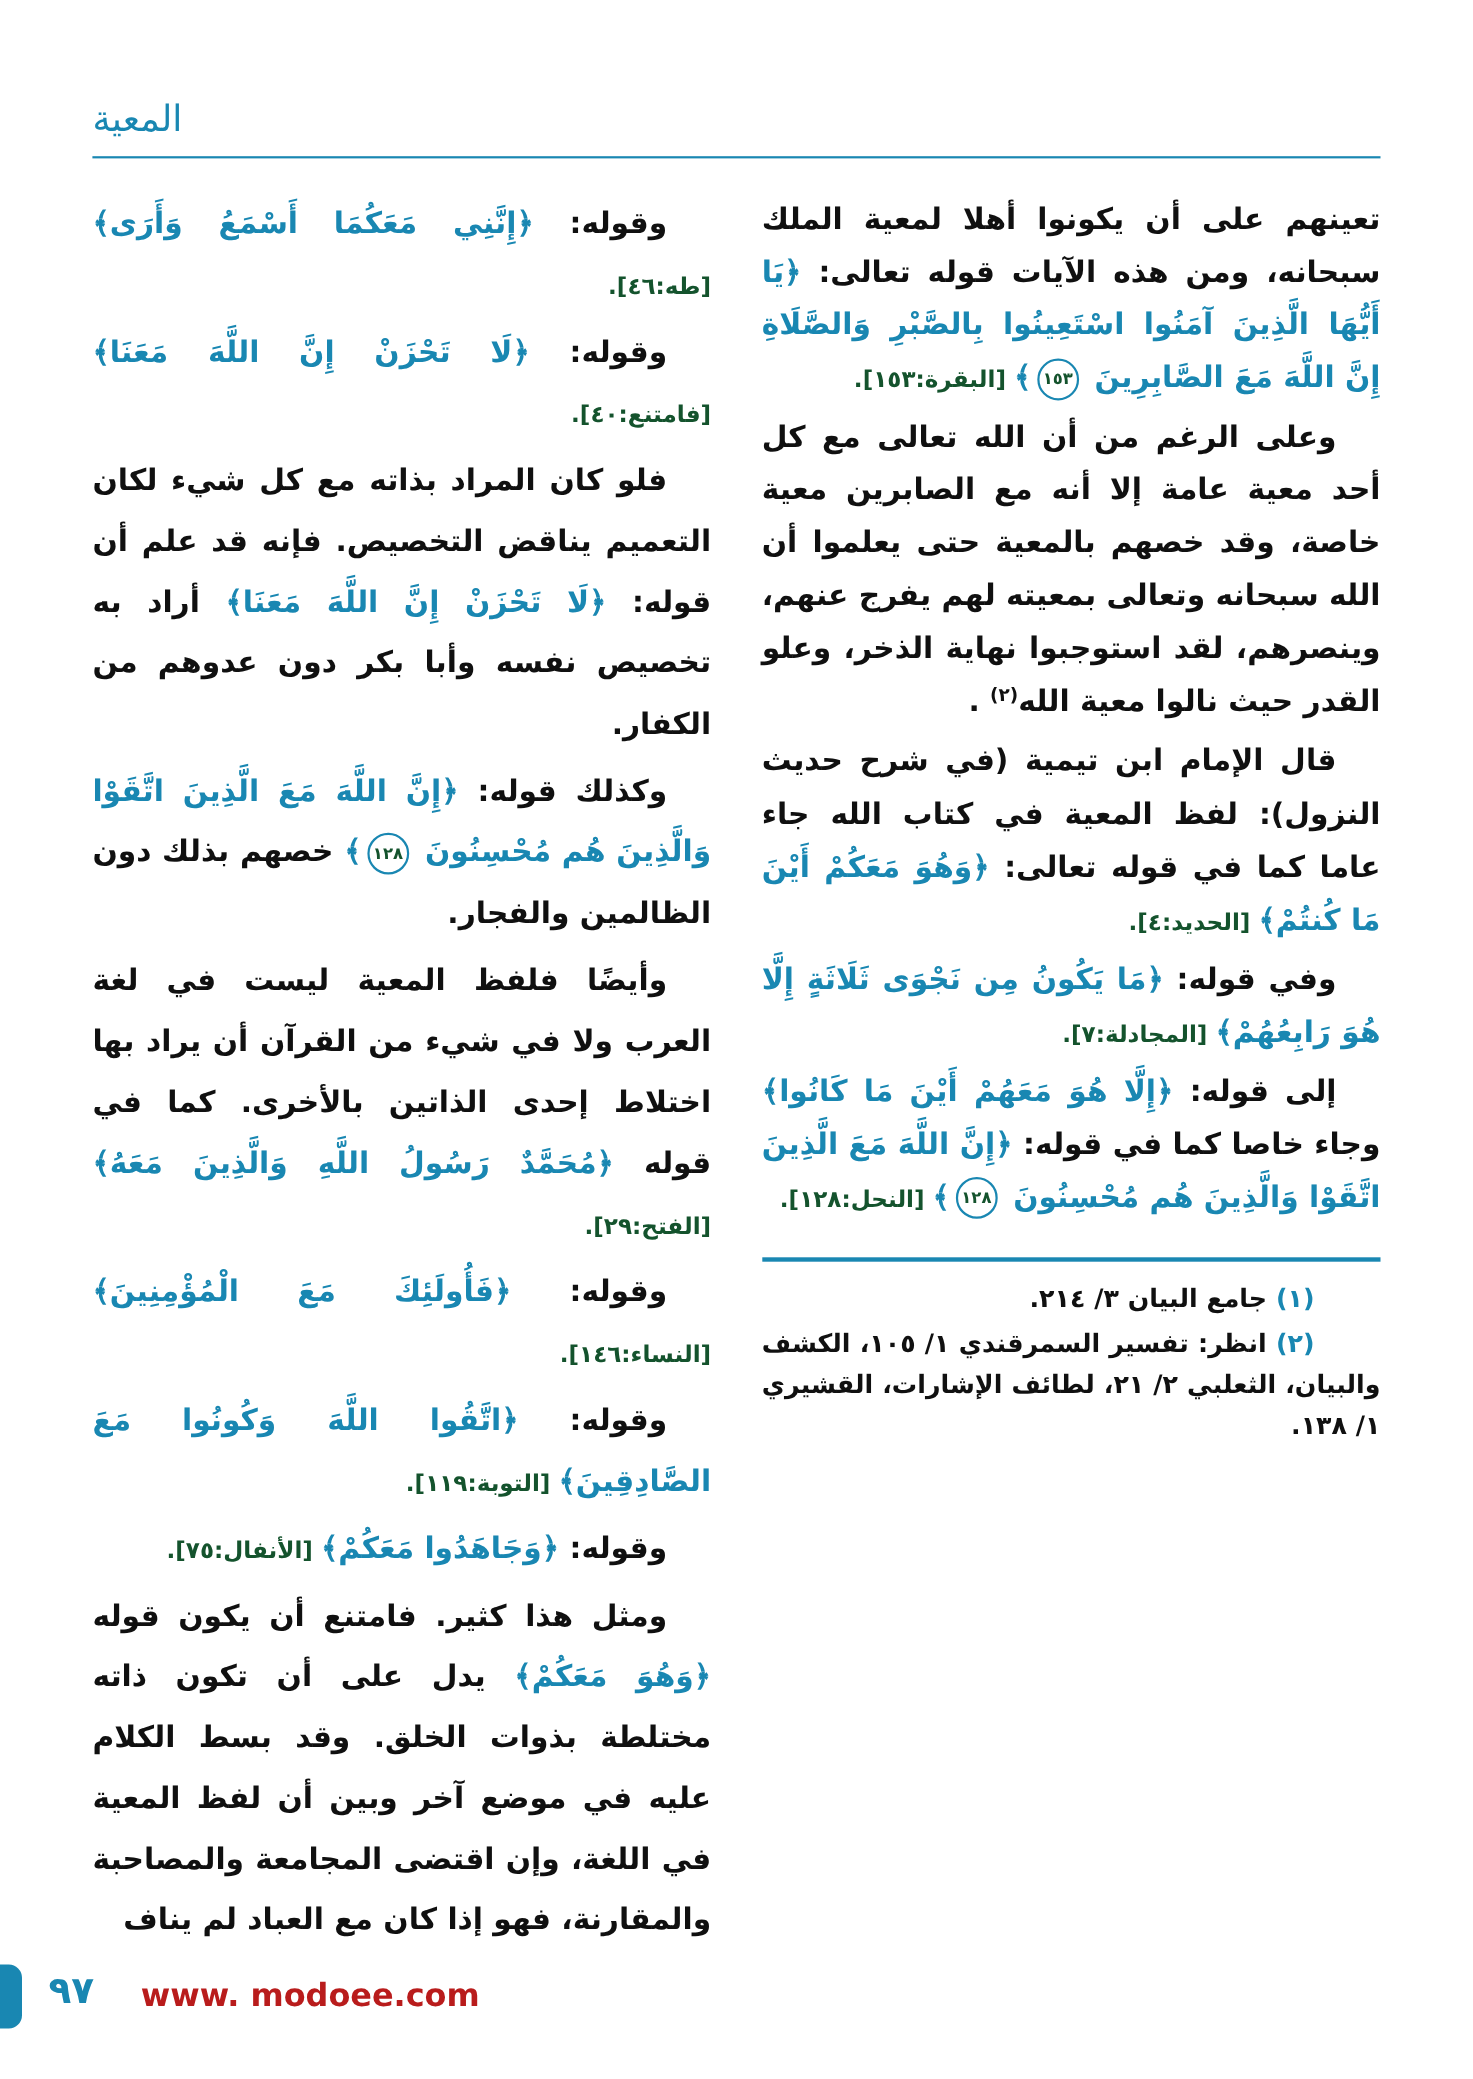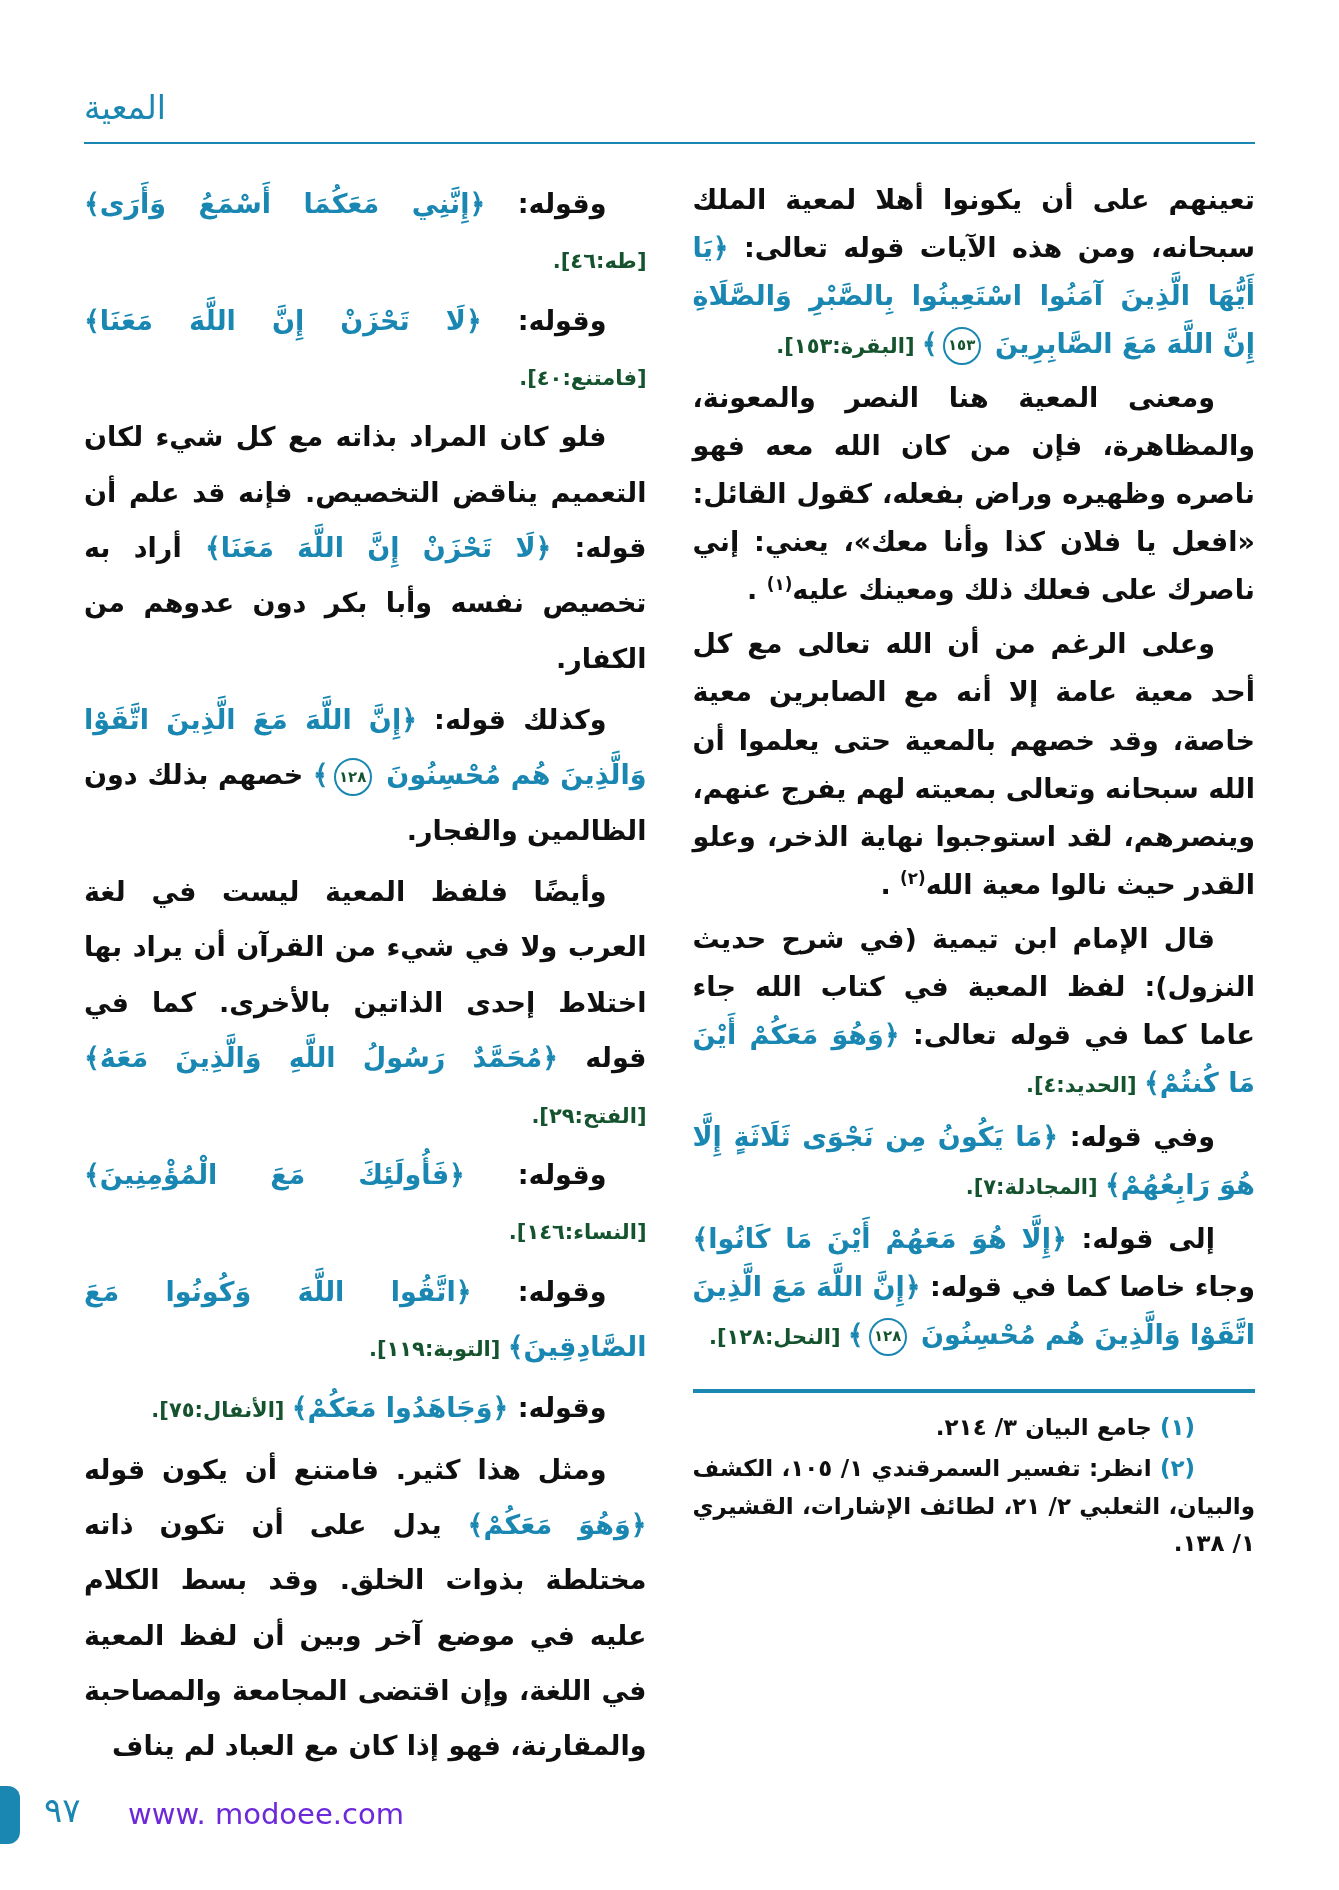--- a/index.html
+++ b/index.html
@@ -81,43 +81,42 @@
 
   
   .footer-tab {
     position:absolute; left:0; top:1786px;
     width:20px; height:58px;
     background:#1987b2;
     border-radius:0 12px 12px 0;
   }
   .page-num {
     position:absolute; left:44px; top:1790px;
-    font-size:34px; font-weight:400;
+    font-size:34px; font-weight:700;
     color:#1987b2;
     direction:ltr;
   }
   .site-url {
     position:absolute; left:128px; top:1797px;
-    font-size:29px; font-weight:400;
-    color:#6d28d9;
+    font-size:29px; font-weight:700;
+    color:#b91c1c;
     direction:ltr;
   }
 </style>
 </head>
 <body>
 
 <div class="page">
 
   <div class="running-head">المعية</div>
   <div class="head-rule"></div>
 
   <div class="columns">
     <section class="col col-right">
         <p class="para"><span class="seg seg-t">تعينهم على أن يكونوا أهلا لمعية الملك سبحانه، ومن هذه الآيات قوله تعالى: </span><span class="seg seg-q">﴿يَا أَيُّهَا الَّذِينَ آمَنُوا اسْتَعِينُوا بِالصَّبْرِ وَالصَّلَاةِ إِنَّ اللَّهَ مَعَ الصَّابِرِينَ </span><span class="seg seg-n">١٥٣</span><span class="seg seg-q">﴾</span><span class="seg seg-r"> [البقرة:١٥٣].</span></p>
-        <p class="para"><span class="seg seg-t">ومعنى المعية هنا النصر والمعونة، والمظاهرة، فإن من كان الله معه فهو ناصره وظهيره وراض بفعله، كقول القائل: «افعل يا فلان كذا وأنا معك»، يعني: إني ناصرك على فعلك ذلك ومعينك عليه</span><span class="seg seg-f">(١)</span><span class="seg seg-t"> .</span></p>
         <p class="para"><span class="seg seg-t">وعلى الرغم من أن الله تعالى مع كل أحد معية عامة إلا أنه مع الصابرين معية خاصة، وقد خصهم بالمعية حتى يعلموا أن الله سبحانه وتعالى بمعيته لهم يفرج عنهم، وينصرهم، لقد استوجبوا نهاية الذخر، وعلو القدر حيث نالوا معية الله</span><span class="seg seg-f">(٢)</span><span class="seg seg-t"> .</span></p>
         <p class="para"><span class="seg seg-t">قال الإمام ابن تيمية (في شرح حديث النزول): لفظ المعية في كتاب الله جاء عاما كما في قوله تعالى: </span><span class="seg seg-q">﴿وَهُوَ مَعَكُمْ أَيْنَ مَا كُنتُمْ﴾</span><span class="seg seg-r"> [الحديد:٤].</span></p>
         <p class="para"><span class="seg seg-t">وفي قوله: </span><span class="seg seg-q">﴿مَا يَكُونُ مِن نَجْوَى ثَلَاثَةٍ إِلَّا هُوَ رَابِعُهُمْ﴾</span><span class="seg seg-r"> [المجادلة:٧].</span></p>
         <p class="para"><span class="seg seg-t">إلى قوله: </span><span class="seg seg-q">﴿إِلَّا هُوَ مَعَهُمْ أَيْنَ مَا كَانُوا﴾</span><span class="seg seg-t"> وجاء خاصا كما في قوله: </span><span class="seg seg-q">﴿إِنَّ اللَّهَ مَعَ الَّذِينَ اتَّقَوْا وَالَّذِينَ هُم مُحْسِنُونَ </span><span class="seg seg-n">١٢٨</span><span class="seg seg-q">﴾</span><span class="seg seg-r"> [النحل:١٢٨].</span></p>
         <div class="fn-rule"></div>
         <p class="footnote"><span class="fn-marker">(١) </span><span>جامع البيان ٣/ ٢١٤.</span></p>
         <p class="footnote"><span class="fn-marker">(٢) </span><span>انظر: تفسير السمرقندي ١/ ١٠٥، الكشف والبيان، الثعلبي ٢/ ٢١، لطائف الإشارات، القشيري ١/ ١٣٨.</span></p>
       </section>
     <section class="col col-left">
         <p class="para"><span class="seg seg-t">وقوله: </span><span class="seg seg-q">﴿إِنَّنِي مَعَكُمَا أَسْمَعُ وَأَرَى﴾</span><span class="seg seg-r"> [طه:٤٦].</span></p>

